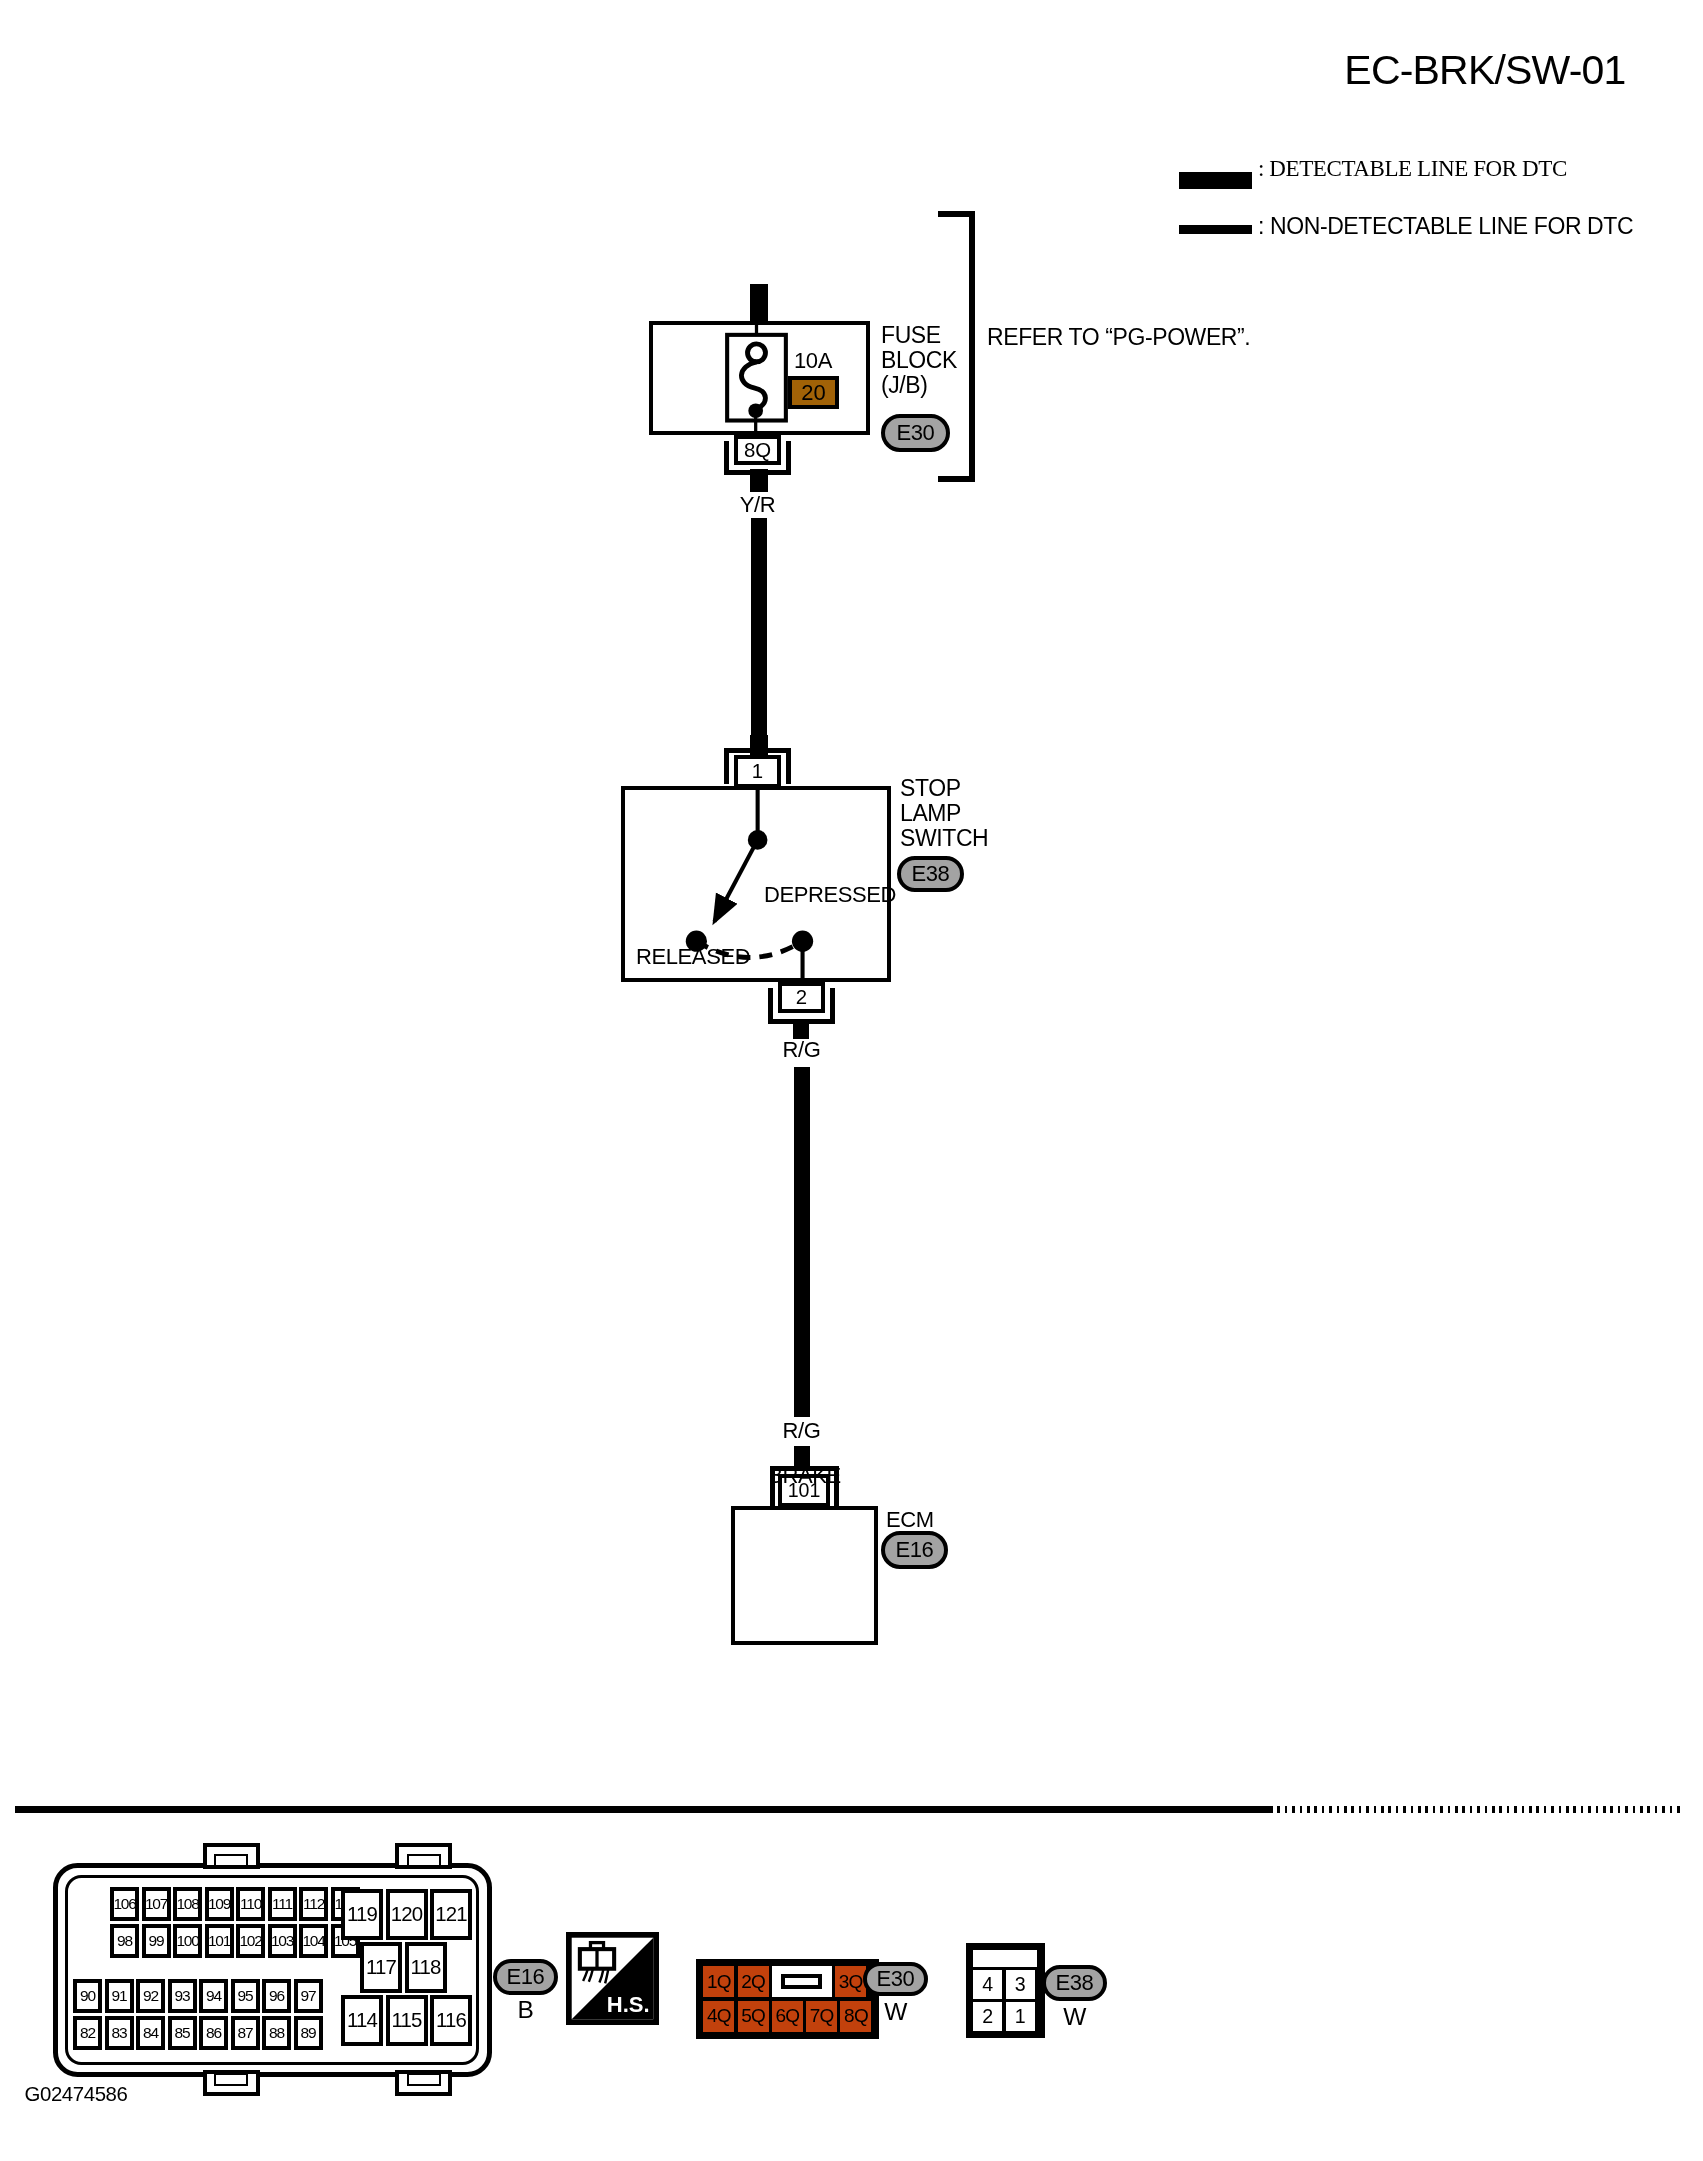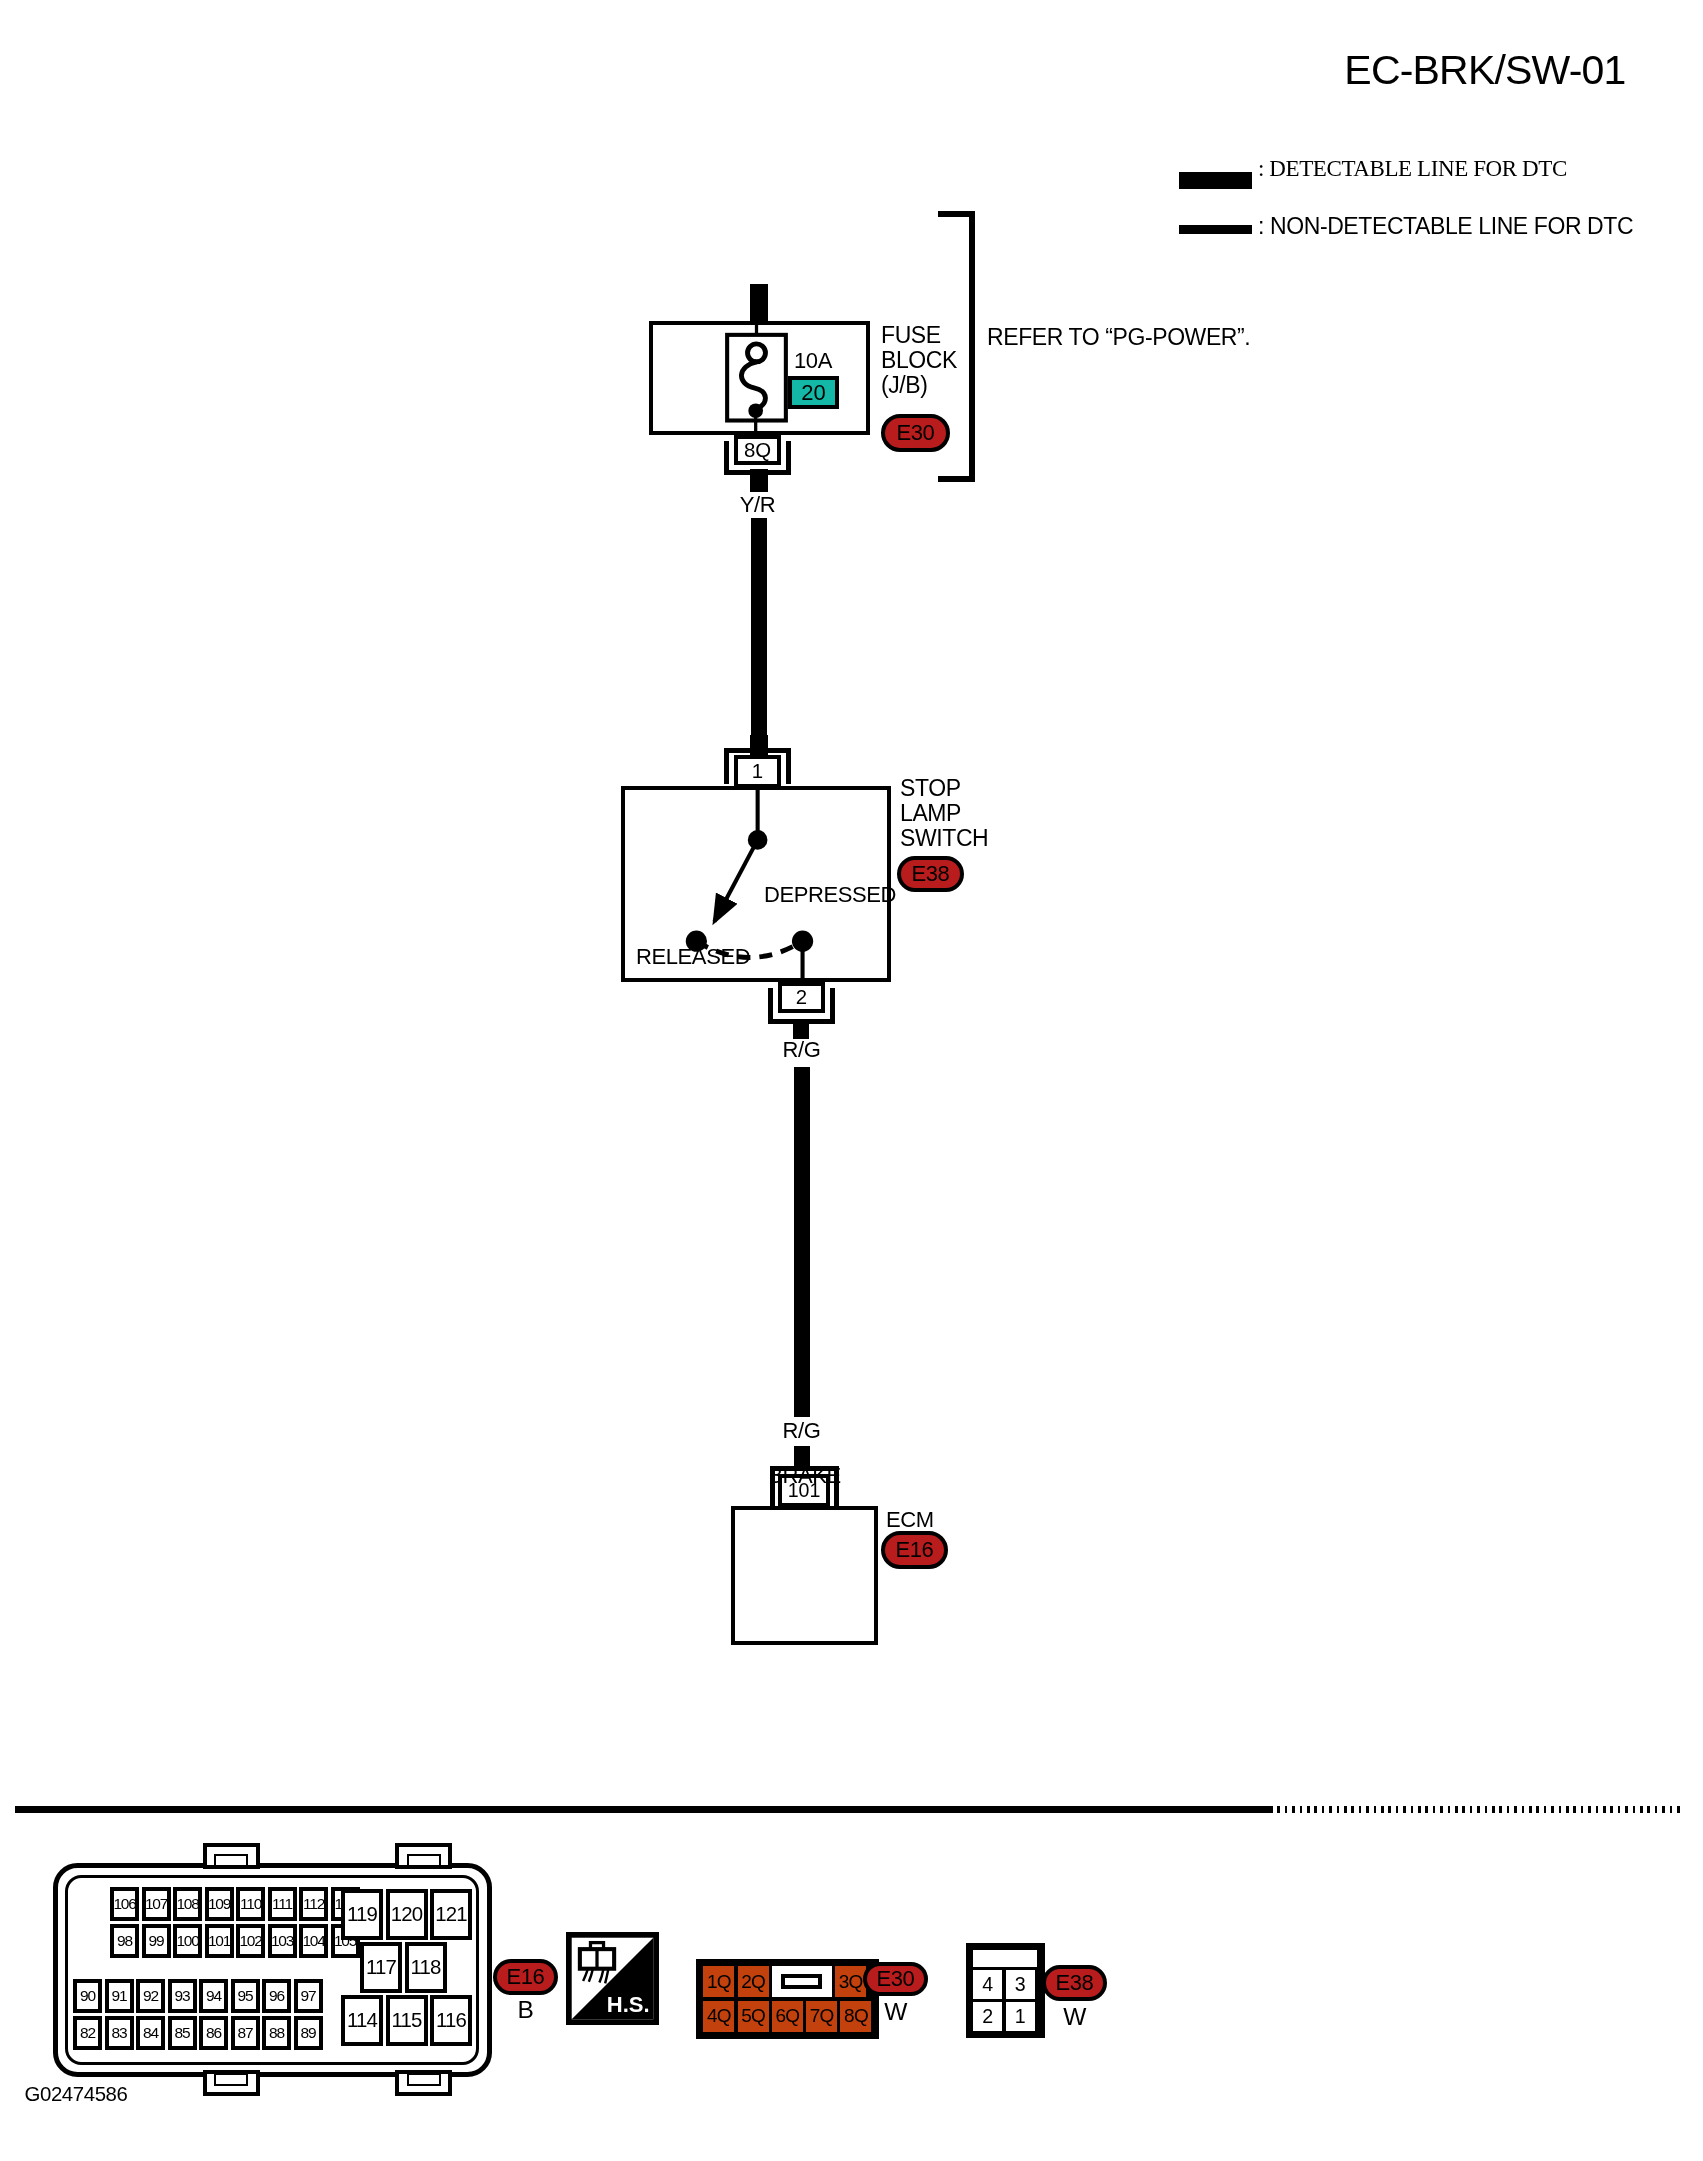--- a/index.html
+++ b/index.html
@@ -7,21 +7,21 @@
   body { font-family:"Liberation Sans","DejaVu Sans",sans-serif; color:#000; }
   #canvas { position:relative; width:1703px; height:2161px; background:#fff; overflow:hidden; }
   .abs { position:absolute; }
   .lbl { font-size:22px; letter-spacing:-0.4px; white-space:nowrap; }
   .lbl-c { text-align:center; }
   .box { border:4.9px solid #000; background:#fff; }
   .wire { background:#000; }
   .pinbox { border:4.9px solid #000; background:#fff; display:flex; align-items:center; justify-content:center; font-size:20.4px; z-index:4; }
   .bracket-dn { border-top:5.7px solid #000; border-left:5.7px solid #000; border-right:5.7px solid #000; z-index:3; }
   .bracket-up { border-bottom:5.7px solid #000; border-left:5.7px solid #000; border-right:5.7px solid #000; z-index:3; }
-  .oval { border:4.9px solid #000; border-radius:33px; background:#b91c1c; display:flex; align-items:center; justify-content:center; font-size:22px; letter-spacing:-0.4px; }
+  .oval { border:4.9px solid #000; border-radius:33px; background:#a3a3a3; display:flex; align-items:center; justify-content:center; font-size:22px; letter-spacing:-0.4px; }
   .mlabel { font-size:23px; letter-spacing:-0.4px; line-height:25px; white-space:pre; }
   .legend-text { font-size:23px; letter-spacing:-0.4px; white-space:nowrap; }
   .row { display:flex; gap:2.5px; }
   .col { display:flex; flex-direction:column; gap:2.5px; }
   .cell-sm { width:29px; height:34px; border:4.1px solid #000; background:#fff; display:flex; align-items:center; justify-content:center; font-size:15.5px; letter-spacing:-1.2px; }
   .cell-lg { width:42px; height:51px; border:4.1px solid #000; background:#fff; display:flex; align-items:center; justify-content:center; font-size:20.4px; letter-spacing:-0.8px; }
   .qframe { border:4.1px solid #000; background:#000; display:flex; flex-direction:column; gap:3.3px; padding:3.3px; }
   .qrow { display:flex; gap:3.3px; }
   .cell-q { width:31px; height:31px; background:#c2410c; display:flex; align-items:center; justify-content:center; font-size:19px; letter-spacing:-0.8px; }
   .cell-e38 { width:29px; height:29px; background:#fff; display:flex; align-items:center; justify-content:center; font-size:19.6px; }
@@ -54,21 +54,21 @@
   <div class="abs box" style="left:649px; top:321px; width:221px; height:114px;"></div>
   <svg class="abs" style="left:723px; top:321px; z-index:4;" width="67" height="115" viewBox="0 0 82 141">
     <line x1="41" y1="0" x2="41" y2="28" stroke="#000" stroke-width="4"></line>
     <rect x="5" y="17" width="72" height="105" fill="#fff" stroke="#000" stroke-width="5"></rect>
     <circle cx="41" cy="39" r="11" fill="#fff" stroke="#000" stroke-width="6"></circle>
     <path d="M 41 50 C 18 55 16 77 38 82 C 56 86 56 101 41 108" fill="none" stroke="#000" stroke-width="6"></path>
     <circle cx="40" cy="110" r="9" fill="#000"></circle>
     <line x1="40" y1="116" x2="40" y2="141" stroke="#000" stroke-width="4"></line>
   </svg>
   <div class="abs lbl" style="left:794px; top:348px;">10A</div>
-  <div class="abs" style="left:788px; top:376px; width:51px; height:33px; border:4.1px solid #000; background:#14b8a6; display:flex; align-items:center; justify-content:center; font-size:22px; z-index:4;">20</div>
+  <div class="abs" style="left:788px; top:376px; width:51px; height:33px; border:4.1px solid #000; background:#a16207; display:flex; align-items:center; justify-content:center; font-size:22px; z-index:4;">20</div>
   <div class="abs mlabel" style="left:881px; top:323px;">FUSE
 BLOCK
 (J/B)</div>
   <div class="abs oval" style="left:881px; top:414px; width:69px; height:38px;">E30</div>
 
   <div class="abs wire" style="left:969px; top:211px; width:5.7px; height:271px;"></div>
   <div class="abs wire" style="left:938px; top:211px; width:37px; height:5.7px;"></div>
   <div class="abs wire" style="left:938px; top:476px; width:37px; height:5.7px;"></div>
   <div class="abs mlabel" style="left:987px; top:325px;">REFER TO “PG-POWER”.</div>
 

